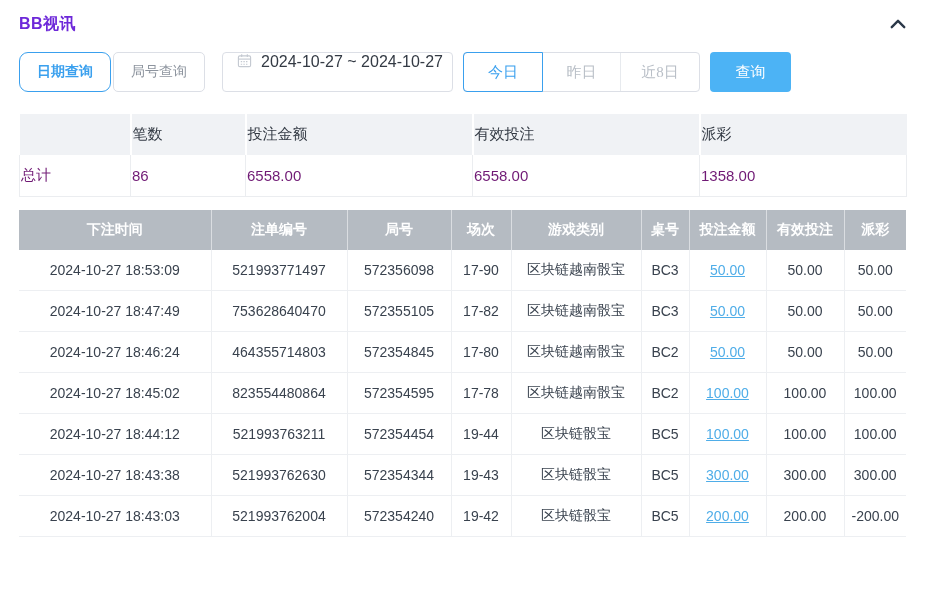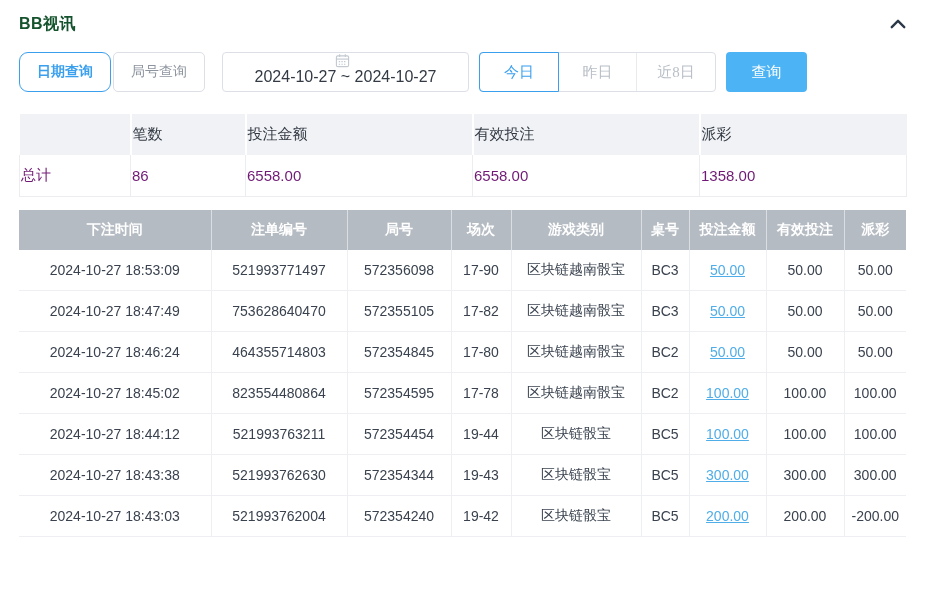--- a/index.html
+++ b/index.html
@@ -2,31 +2,31 @@
 <html style="--accent-blue: #4cb3f5; --active-blue: #3aa0ee; --link-blue: #4fade8; --negative-red: #f15b5b; --table-header-bg: #b5bbc2;"><head>
 <meta charset="utf-8">
 <style>
   html,body{margin:0;padding:0;}
   body{
     width:927px;height:593px;overflow:hidden;background:#fff;
     font-family:"Liberation Sans","DejaVu Sans",sans-serif;color:#39424e;
   }
   .panel{padding:0 19px;}
   .title-row{display:flex;justify-content:space-between;align-items:center;margin-top:12px;height:24px;}
-  .panel-title{font-size:16px;font-weight:bold;color:#14532d;letter-spacing:.5px;}
+  .panel-title{font-size:16px;font-weight:bold;color:#6d28d9;letter-spacing:.5px;}
   .collapse-btn{background:none;border:none;padding:0;cursor:pointer;display:flex;align-items:center;}
 
   .filter-row{display:flex;align-items:center;margin-top:16px;height:40px;}
   .mode-btn{height:40px;padding:0 17px;border-radius:5px;background:#fff;border:1px solid #dcdfe6;
     color:#8d949e;font-size:14px;cursor:pointer;font-family:inherit;}
   .mode-btn.active{border-color:var(--active-blue);color:var(--active-blue);font-weight:bold;border-radius:9px;}
   .mode-btn + .mode-btn{margin-left:2px;}
 
   .date-input{height:38px;width:205px;border:1px solid #dcdfe6;border-radius:4px;display:flex;
-    align-items:center;padding:0 20px;margin-left:17px;background:#fff;cursor:pointer;flex-direction:column;}
+    align-items:flex-start;padding:0 12px;margin-left:17px;background:#fff;cursor:pointer;}
   .cal-icon{margin:0 9px 0 2px;flex:none;display:flex;}
   .date-text{font-size:16px;color:#333a44;white-space:nowrap;}
 
   .btn-group{display:flex;margin-left:10px;border:1px solid #dcdfe6;border-radius:4px;height:38px;background:#fff;}
   .seg{width:78px;display:flex;align-items:center;justify-content:center;font-size:15px;color:#b9bfc7;
     background:transparent;border:none;border-right:1px solid #e7eaee;cursor:pointer;font-family:Liberation Serif, serif;box-sizing:border-box;}
   .seg:last-child{border-right:none;}
   .seg.active{color:var(--active-blue);border:1px solid var(--active-blue);border-radius:4px 0 0 4px;
     margin:-1px 0 -1px -1px;width:80px;z-index:1;}
 

